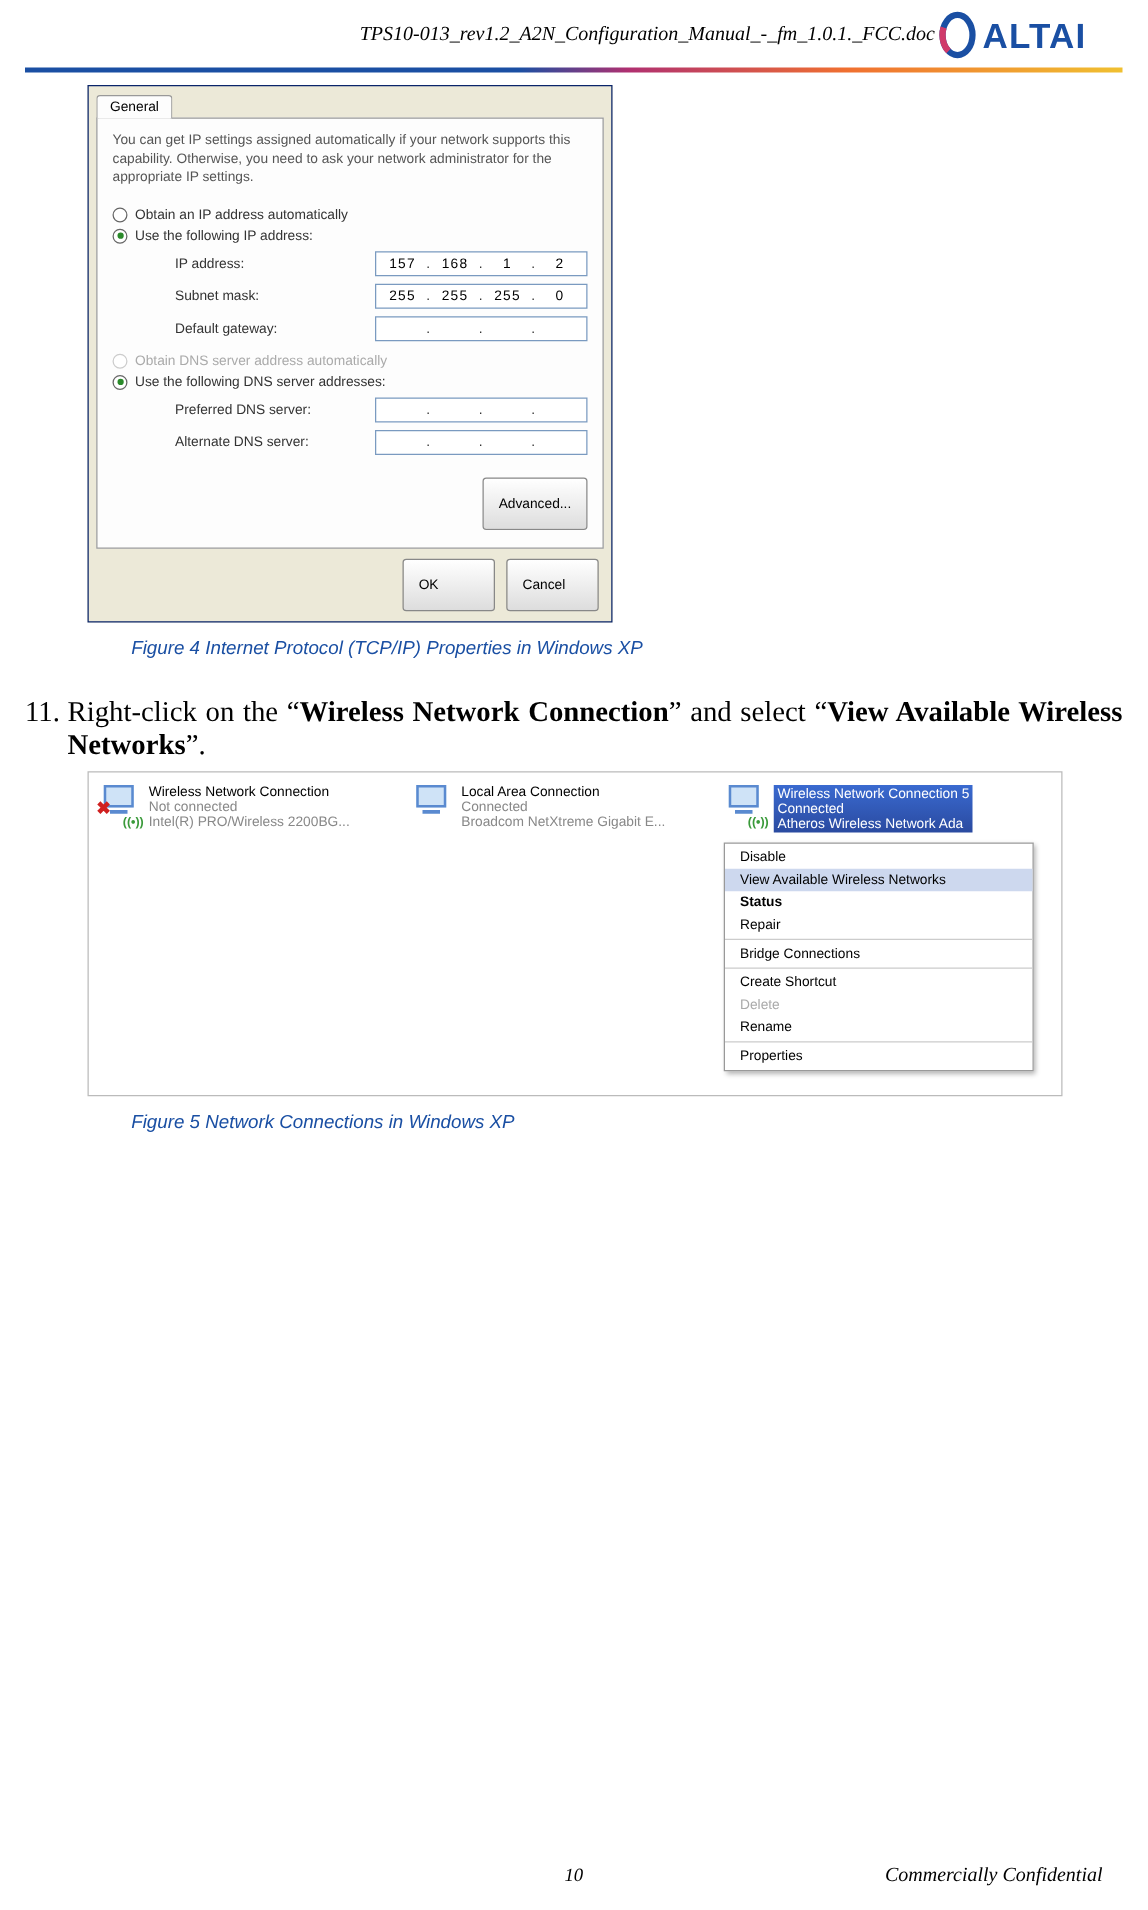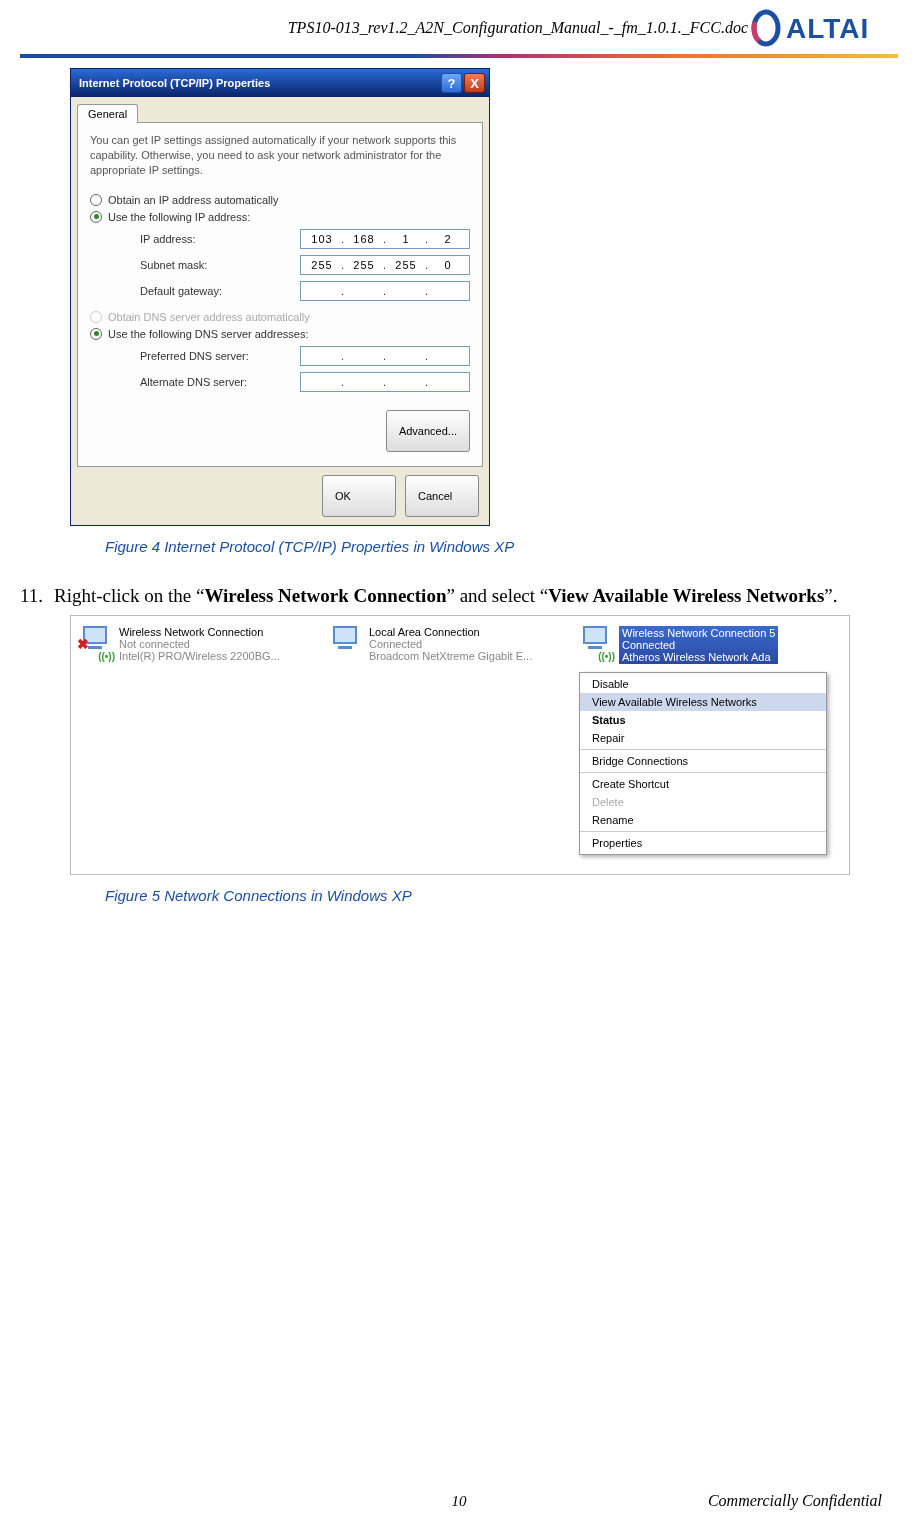--- a/index.html
+++ b/index.html
@@ -129,21 +129,21 @@
     color: #1a4fa3;
     font-size: 15px;
     margin: 12px 0 30px 0;
   }
   .caption.center1 { margin-left: 85px; }
   .caption.center2 { margin-left: 85px; }
 
   
   .instr {
     font-family: "Times New Roman", serif;
-    font-size: 19px;
+    font-size: 23px;
     margin: 16px 0 8px 0;
     text-align: justify;
     display: flex;
   }
   .instr .num { display:inline-block; width:34px; flex-shrink:0;}
   .instr .txt { flex:1; }
 
   
   .netconn-wrap { margin-left: 50px; }
   .netconn {
@@ -235,47 +235,40 @@
         <ellipse cx="18" cy="20" rx="12" ry="16" fill="none" stroke="#1a4fa3" stroke-width="5"></ellipse>
         <ellipse cx="18" cy="20" rx="12" ry="16" fill="none" stroke="#d03a6a" stroke-width="5" stroke-dasharray="20 60" stroke-dashoffset="-30"></ellipse>
         <text x="38" y="30" font-family="Arial" font-weight="900" font-size="28" fill="#1a4fa3" letter-spacing="1">ALTAI</text>
       </svg>
     </div>
   </div>
   <div class="header-rule"></div>
 
   <div class="tcpip-wrap">
     <div class="tcpip">
-      <div class="titlebar">
-        <span>Internet Protocol (TCP/IP) Properties</span>
-        <div class="titlebar-btns">
-          <div class="titlebar-btn btn-help">?</div>
-          <div class="titlebar-btn btn-close">X</div>
-        </div>
-      </div>
       <div class="tab-strip">
         <div class="tab">General</div>
       </div>
       <div class="tab-body">
         <div class="desc">You can get IP settings assigned automatically if your network supports this capability. Otherwise, you need to ask your network administrator for the appropriate IP settings.</div>
 
         <div class="radio-row">
           <div class="radio"></div>
           <span>Obtain an IP address automatically</span>
         </div>
         <div class="radio-row">
           <div class="radio selected"></div>
           <span>Use the following IP address:</span>
         </div>
 
         <div class="field-grid">
           <div class="field-row">
             <label>IP address:</label>
             <div class="ipbox">
-              <span>103</span>
+              <span>157</span>
                 <span class="dot">.</span>
               <span>168</span>
                 <span class="dot">.</span>
               <span>1</span>
                 <span class="dot">.</span>
               <span>2</span>
             </div>
           </div>
           <div class="field-row">
             <label>Subnet mask:</label>

